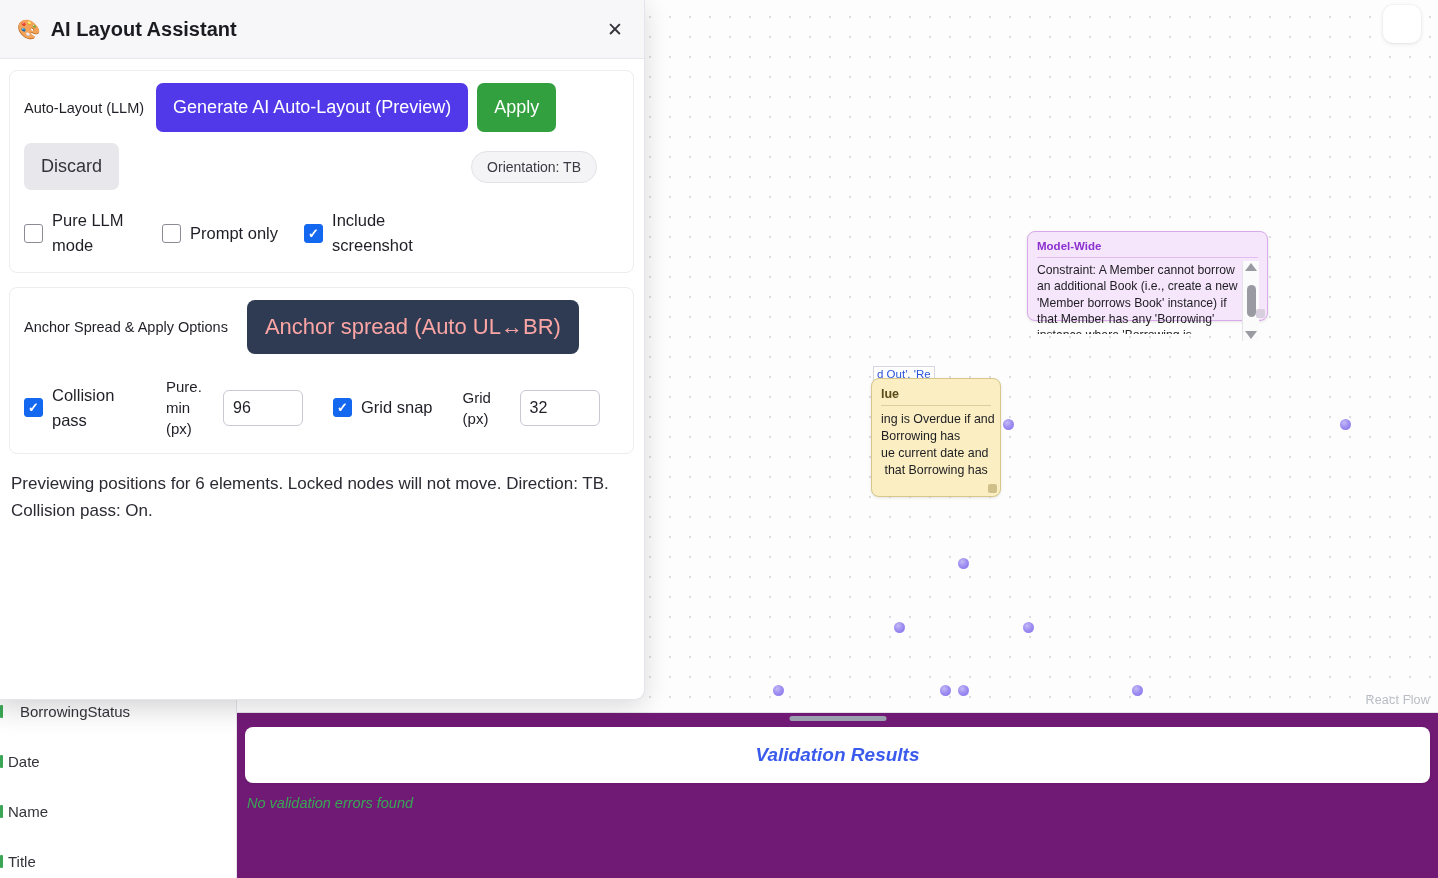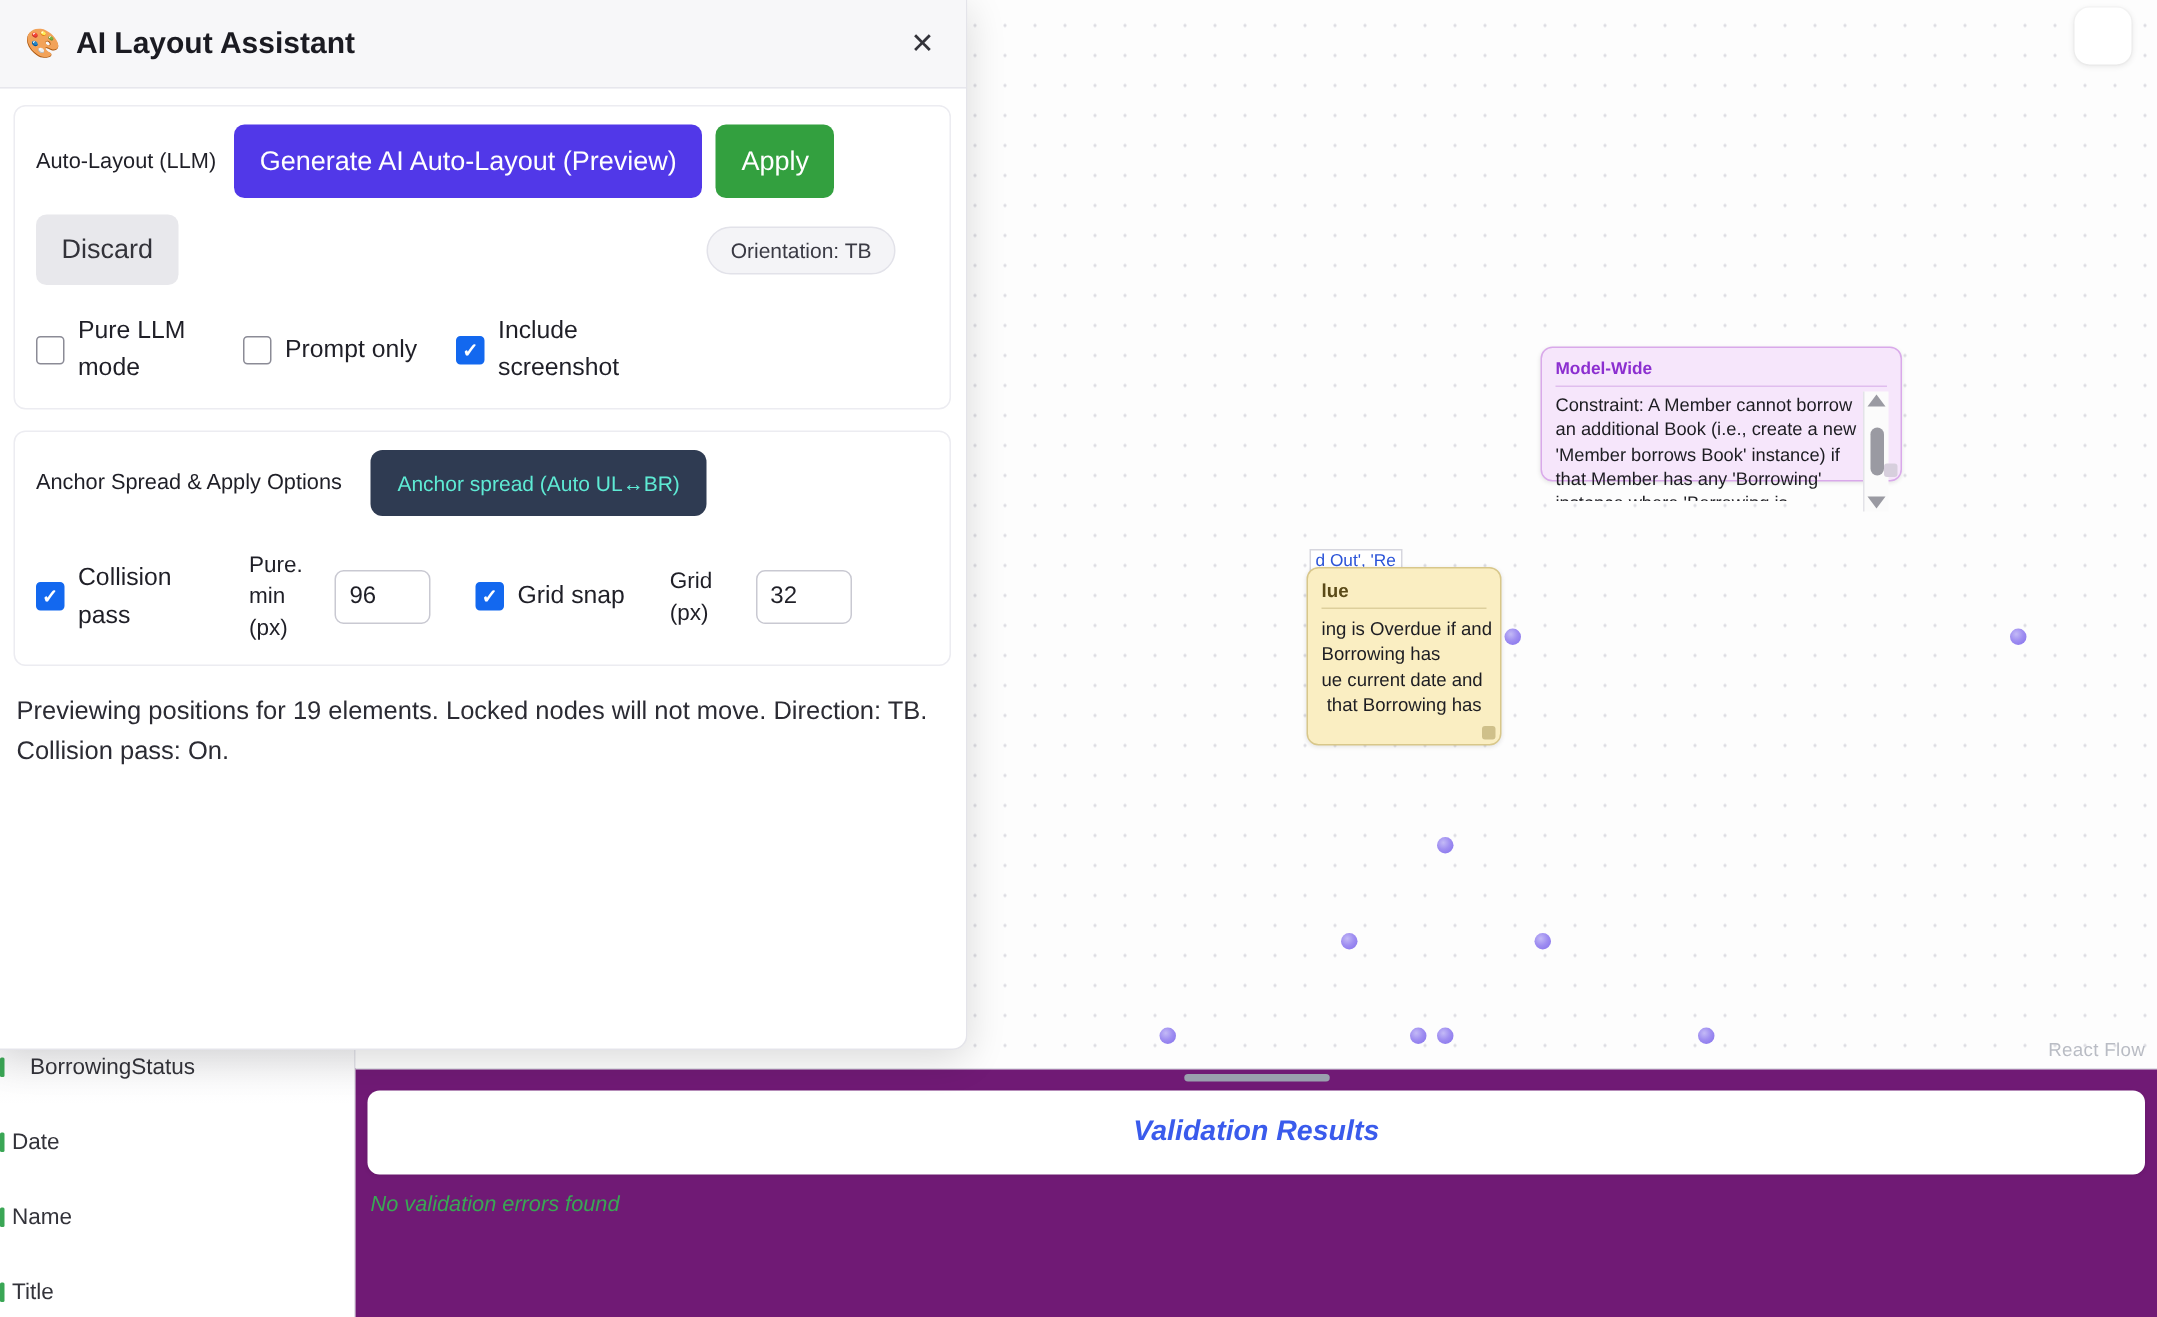--- a/index.html
+++ b/index.html
@@ -422,43 +422,43 @@
   }
   .w-narrow { max-width: 84px; }
 
   .anchor-label {
     font-size: 14.5px;
     color: #1f1f27;
     margin-right: 19px;
   }
   .btn-anchor {
     background: #2f3b52;
-    color: #5eead4;
+    color: #fca5a5;
     border: none;
     border-radius: 8px;
     padding: 14px 18px;
-    font-size: 14px;
+    font-size: 22px;
     cursor: pointer;
     font-family: "Liberation Sans", sans-serif;
   }
 
   .opts-row {
     display: flex;
     align-items: center;
     margin-top: 22px;
   }
   .field-label {
     font-size: 15px;
     color: #1f1f27;
     line-height: 21px;
     margin: 0 11px 0 0;
     max-width: 46px;
   }
   .num-input {
-    width: 64px;
+    width: 80px;
     height: 36px;
     border: 1px solid #c9c9d2;
     border-radius: 6px;
     font-size: 16px;
     color: #1f1f27;
     padding: 0 9px;
     box-sizing: border-box;
     font-family: "Liberation Sans", sans-serif;
     background: #ffffff;
   }
@@ -595,17 +595,17 @@
           <input class="num-input" type="text" value="96" style="">
           <div class="check-group" style="margin:0 30px 0 30px">
             <span class="cbx cbx-on"></span>
             <span class="cbx-label">Grid snap</span>
           </div>
           <span class="field-label">Grid (px)</span>
           <input class="num-input" type="text" value="32" style="">
         </div>
       </div>
 
-      <div class="status-text">Previewing positions for 19 elements. Locked nodes will not move. Direction: TB. Collision pass: On.</div>
+      <div class="status-text">Previewing positions for 6 elements. Locked nodes will not move. Direction: TB. Collision pass: On.</div>
     </div>
   </div>
 
 </div>
 
 </body></html>

